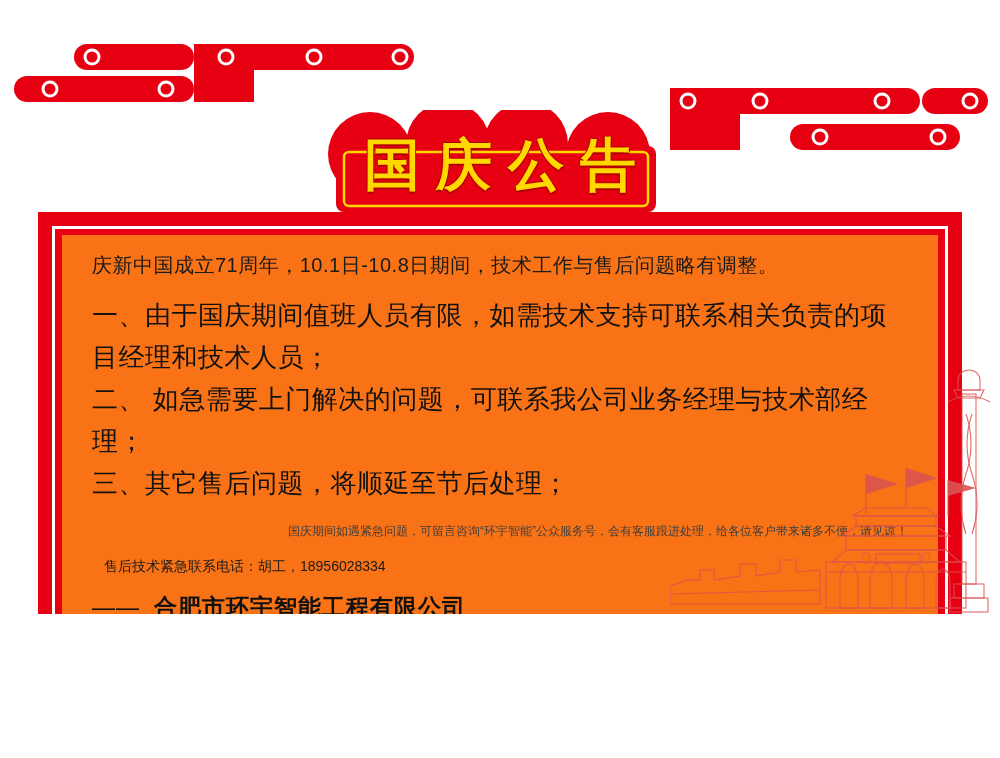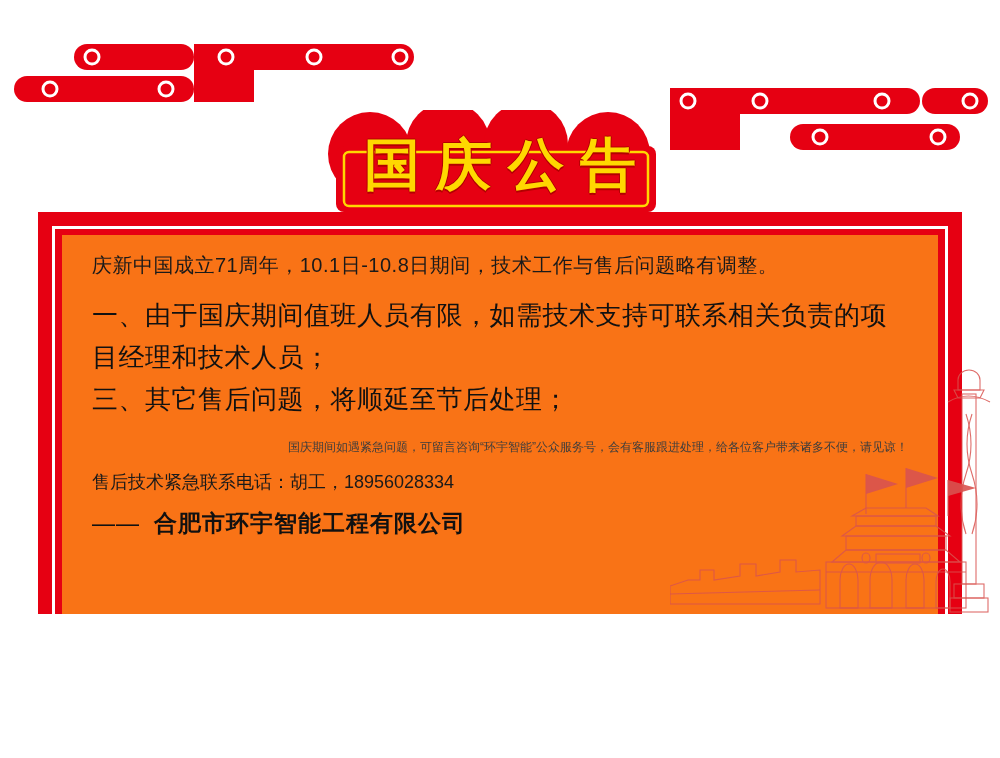--- a/index.html
+++ b/index.html
@@ -103,24 +103,24 @@
     letter-spacing: 0.5px;
   }
   .note {
     font-size: 12px;
     color: #3d3d3d;
     line-height: 30px;
     margin: 12px 0 0 0;
     text-align: right;
   }
   .contact {
-    font-size: 18px;
+    font-size: 14px;
     color: #1a1a1a;
     line-height: 32px;
-    margin: 4px 0 0 0;
+    margin: 4px 0 0 12px;
   }
   .signature {
     margin-top: 10px;
     text-align: left;
     font-size: 23px;
     font-weight: bold;
     color: #111111;
     letter-spacing: 1px;
   }
   .signature .dash {
@@ -209,20 +209,21 @@
     <div class="title-text">国庆公告</div>
   </div>
 
   <div id="frame">
     <div id="frame-inner"></div>
   </div>
 
   <div id="content-card">
     <p class="lead">庆新中国成立71周年，10.1日-10.8日期间，技术工作与售后问题略有调整。</p>
     <p class="item">一、由于国庆期间值班人员有限，如需技术支持可联系相关负责的项目经理和技术人员；</p>
+    <p class="item">二、 如急需要上门解决的问题，可联系我公司业务经理与技术部经理；</p>
     <p class="item">三、其它售后问题，将顺延至节后处理；</p>
     <p class="note">国庆期间如遇紧急问题，可留言咨询“环宇智能”公众服务号，会有客服跟进处理，给各位客户带来诸多不便，请见谅！</p>
     <p class="contact">售后技术紧急联系电话：胡工，18956028334</p>
     <div class="signature">
       <span class="dash">——</span><span>合肥市环宇智能工程有限公司</span>
     </div>
   </div>
 
   <div id="illustration">
     <svg width="330" height="160" viewBox="0 0 330 160" xmlns="http://www.w3.org/2000/svg">

